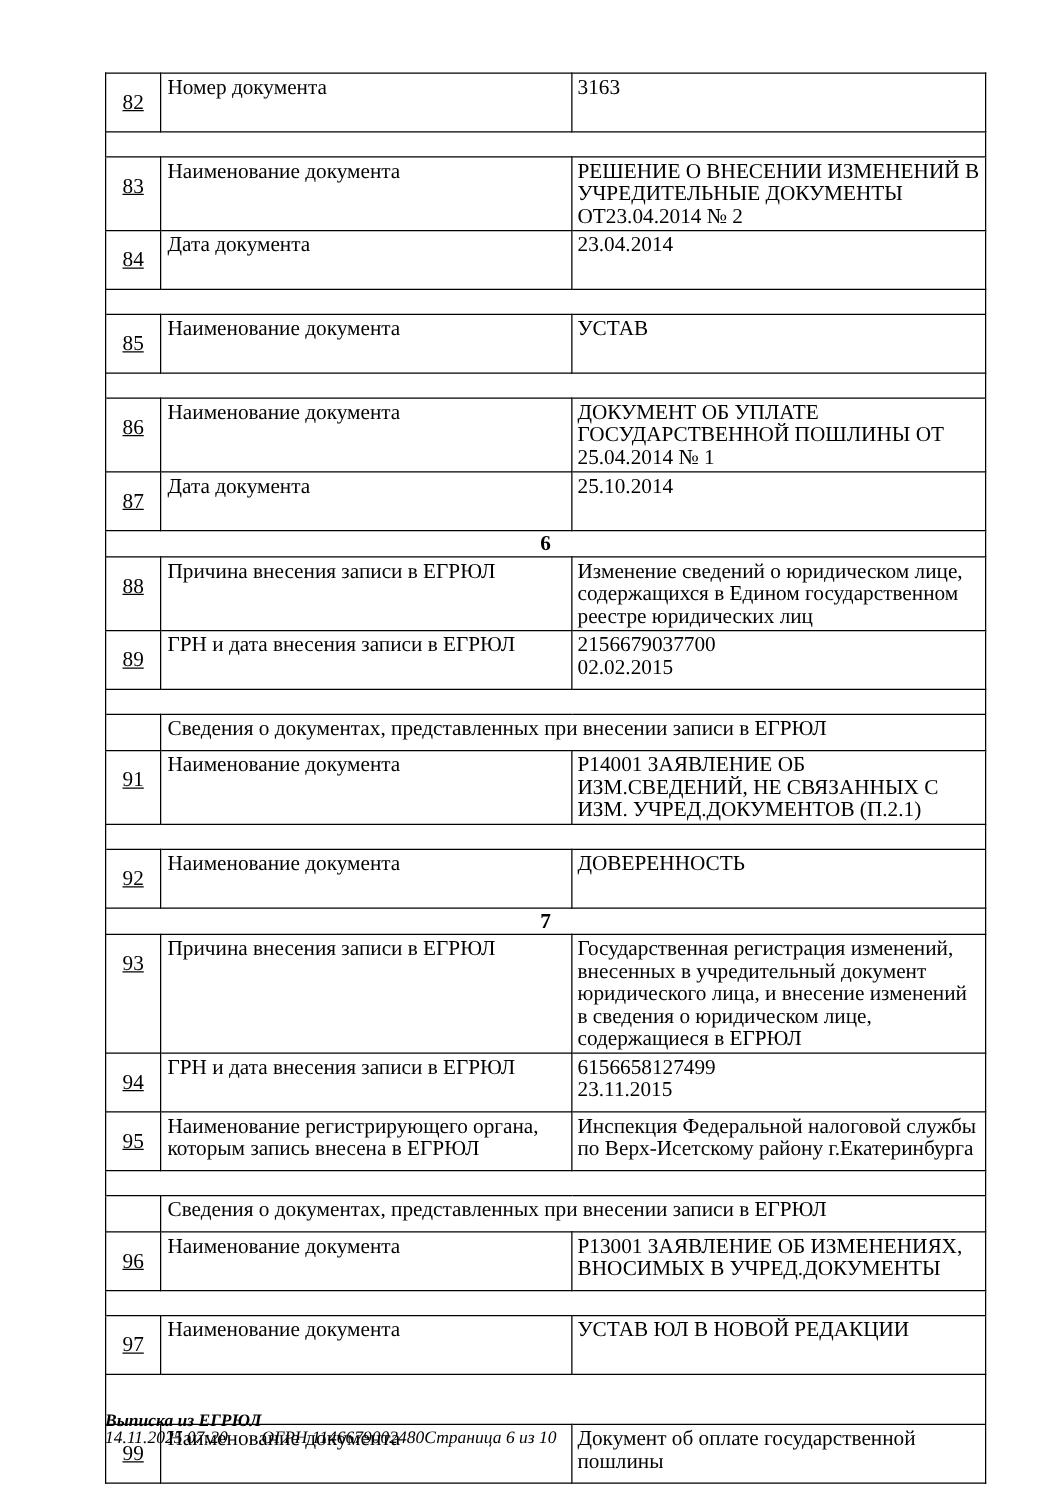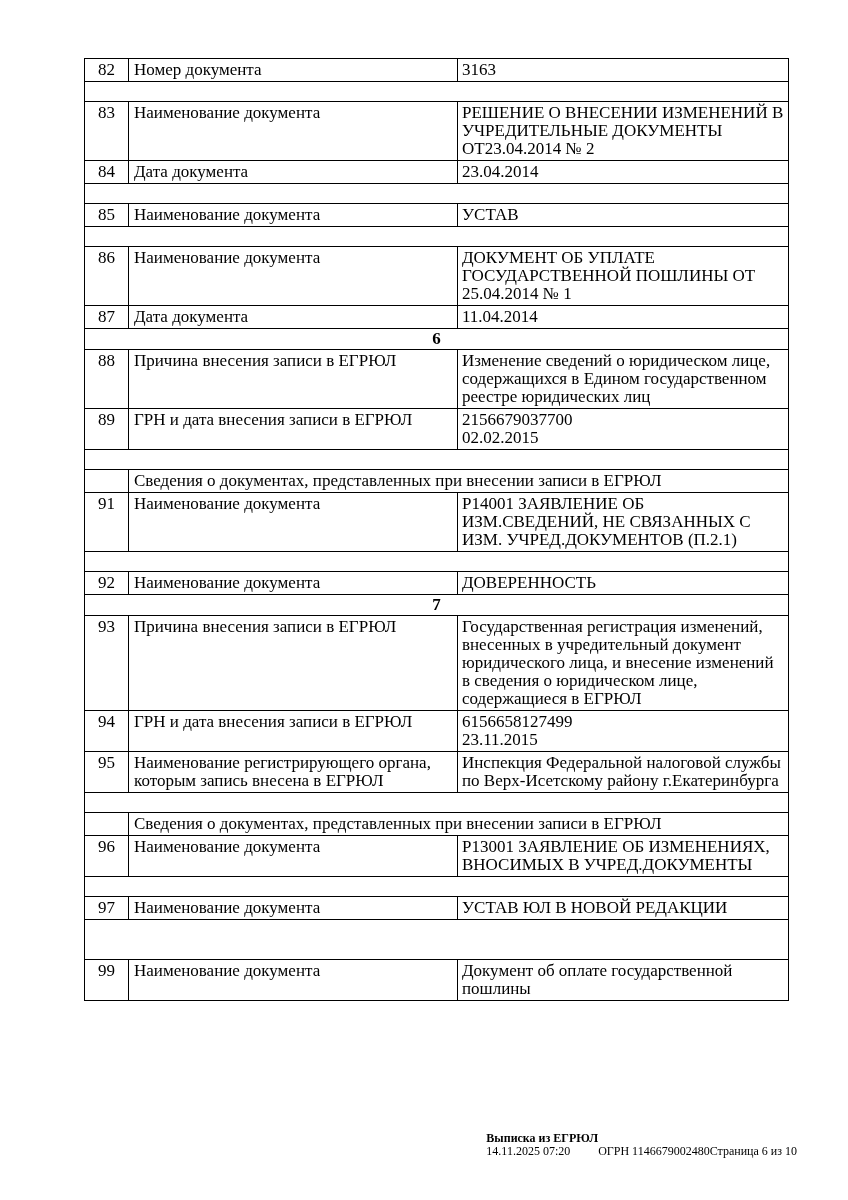--- a/index.html
+++ b/index.html
@@ -27,44 +27,46 @@
   .col-num   { width: 44px; }
   .col-label { width: 329px; }
   .col-value { width: 331px; }
   td {
     border: 1px solid #000000;
     vertical-align: top;
     overflow: hidden;
   }
   td.c-num {
     text-align: center;
-    padding: 2px 1px;
+    padding: 14px 1px;
+    text-decoration: underline;
   }
   td.c-label   { padding: 2px 4px 2px 5px; margin-top: 46px; }
   td.c-value   { padding: 2px 4px 2px 4px; white-space: pre-line; }
   td.c-spacer {
     border-top: none;
     border-bottom: none;
     height: 20px;
     padding: 0;
   }
   td.c-section {
     text-align: center;
     font-weight: bold;
     padding: 1px 0;
   }
   td.c-subheader { padding: 2px 4px 2px 5px; }
   .footer {
     position: absolute;
     left: 84px; right: 51px; top: 1132px;
     display: flex;
-    justify-content: flex-end;
+    justify-content: flex-start;
     align-items: flex-end;
-    font-size: 12px;
+    font-size: 14px;
     line-height: 12.5px;
+    font-style: italic;
   }
   .footer-title { font-weight: bold; }
 </style>
 </head>
 <body>
 
 <div class="page">
 
   <table class="doc-table">
     <colgroup>
@@ -103,21 +105,21 @@
           <td class="c-spacer" colspan="3"></td>
         </tr>
         <tr>
           <td class="c-num">86</td>
           <td class="c-label">Наименование документа</td>
           <td class="c-value">ДОКУМЕНТ ОБ УПЛАТЕ ГОСУДАРСТВЕННОЙ ПОШЛИНЫ ОТ 25.04.2014 № 1</td>
         </tr>
         <tr>
           <td class="c-num">87</td>
           <td class="c-label">Дата документа</td>
-          <td class="c-value">11.04.2014</td>
+          <td class="c-value">25.10.2014</td>
         </tr>
         <tr>
           <td class="c-section" colspan="3">6</td>
         </tr>
         <tr>
           <td class="c-num">88</td>
           <td class="c-label">Причина внесения записи в ЕГРЮЛ</td>
           <td class="c-value">Изменение сведений о юридическом лице, содержащихся в Едином государственном реестре юридических лиц</td>
         </tr>
         <tr>

